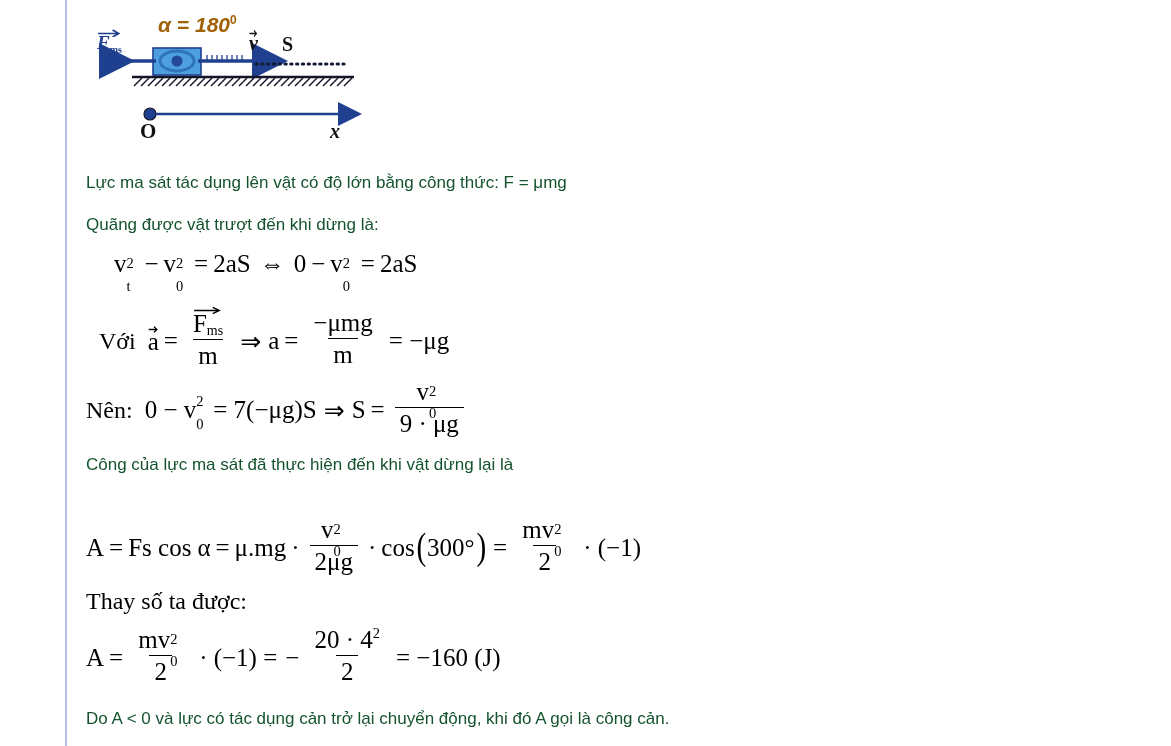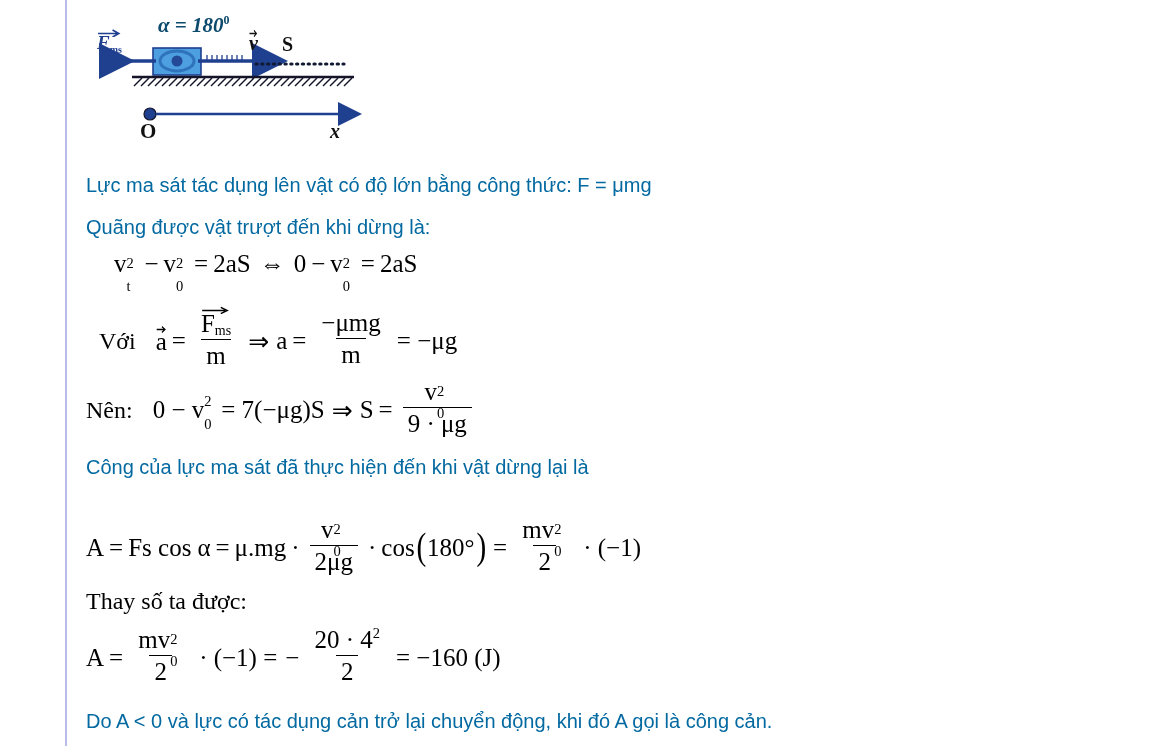--- a/index.html
+++ b/index.html
@@ -33,39 +33,39 @@
     top: 4px;
     width: 300px;
     height: 146px;
   }
   #figure svg { display: block; }
 
   
   .prose {
     position: absolute;
     font-family: "Liberation Sans", sans-serif;
-    font-size: 20px;
+    font-size: 17px;
     line-height: 1.4;
-    color: #0369a1;
+    color: #14532d;
     white-space: nowrap;
   }
 
   
   .math {
     position: absolute;
     font-family: "Liberation Serif", serif;
     font-size: 25px;
     color: #000000;
     white-space: nowrap;
     display: flex;
     align-items: center;
   }
   .math .lbl {
     font-size: 24px;
-    margin-right: 16px;
+    margin-right: 8px;
   }
   .op { margin: 0 5px; }
 
   
   .var {
     position: relative;
     display: inline-block;
     white-space: nowrap;
   }
   .sup {
@@ -224,21 +224,21 @@
   <span class="vec">
     <span class="bar">
         <svg viewBox="0 0 24 9" preserveAspectRatio="none">
           <path d="M1,5.5 L20,5.5 M15,2 L21,5.5 L15,9" stroke="#1f3f8f" stroke-width="1.6" fill="none"></path>
         </svg>
       </span>
     <span>F</span><span style="font-size:10px;font-style:normal;position:relative;top:4px;">ms</span>
   </span>
 </div>
 
-<div style="position:absolute;left:158px;top:13px;font-family:Liberation Serif, serif;font-size:21px;font-weight:bold;color:#0c4a6e;">
+<div style="position:absolute;left:158px;top:13px;font-family:Liberation Sans, sans-serif;font-size:21px;font-weight:bold;color:#a16207;">
   <span style="font-style:italic;">α = 180</span><span style="font-size:12px;position:relative;top:-8px;">0</span>
 </div>
 
 <div style="position:absolute;left:249px;top:30px;font-family:'Liberation Serif',serif;font-size:20px;font-weight:bold;font-style:italic;color:#111;">
   <span class="vec">
     <span class="bar">
         <svg viewBox="0 0 18 9" preserveAspectRatio="none">
           <path d="M1,5.5 L14,5.5 M10,2.4 L15,5.5 L10,8.6" stroke="#111" stroke-width="1.6" fill="none"></path>
         </svg>
       </span>
@@ -335,21 +335,21 @@
   <span class="op">·</span>
   <span class="frac">
     <span class="num">
       <span class="var"><span>v</span><span class="supsub"><span class="s-up">2</span><span class="s-dn">0</span></span></span>
     </span>
     <span class="den">2μg</span>
   </span>
   <span class="op">·</span>
   <span>cos</span>
   <span class="paren">(</span>
-  <span>180°</span>
+  <span>300°</span>
   <span class="paren">)</span>
   <span class="op" style="margin-left:6px;">=</span>
   <span class="frac">
     <span class="num">
       <span>m</span><span class="var"><span>v</span><span class="supsub"><span class="s-up">2</span><span class="s-dn">0</span></span></span>
     </span>
     <span class="den">2</span>
   </span>
   <span style="margin-left:6px;">· (−1)</span>
 </div>

